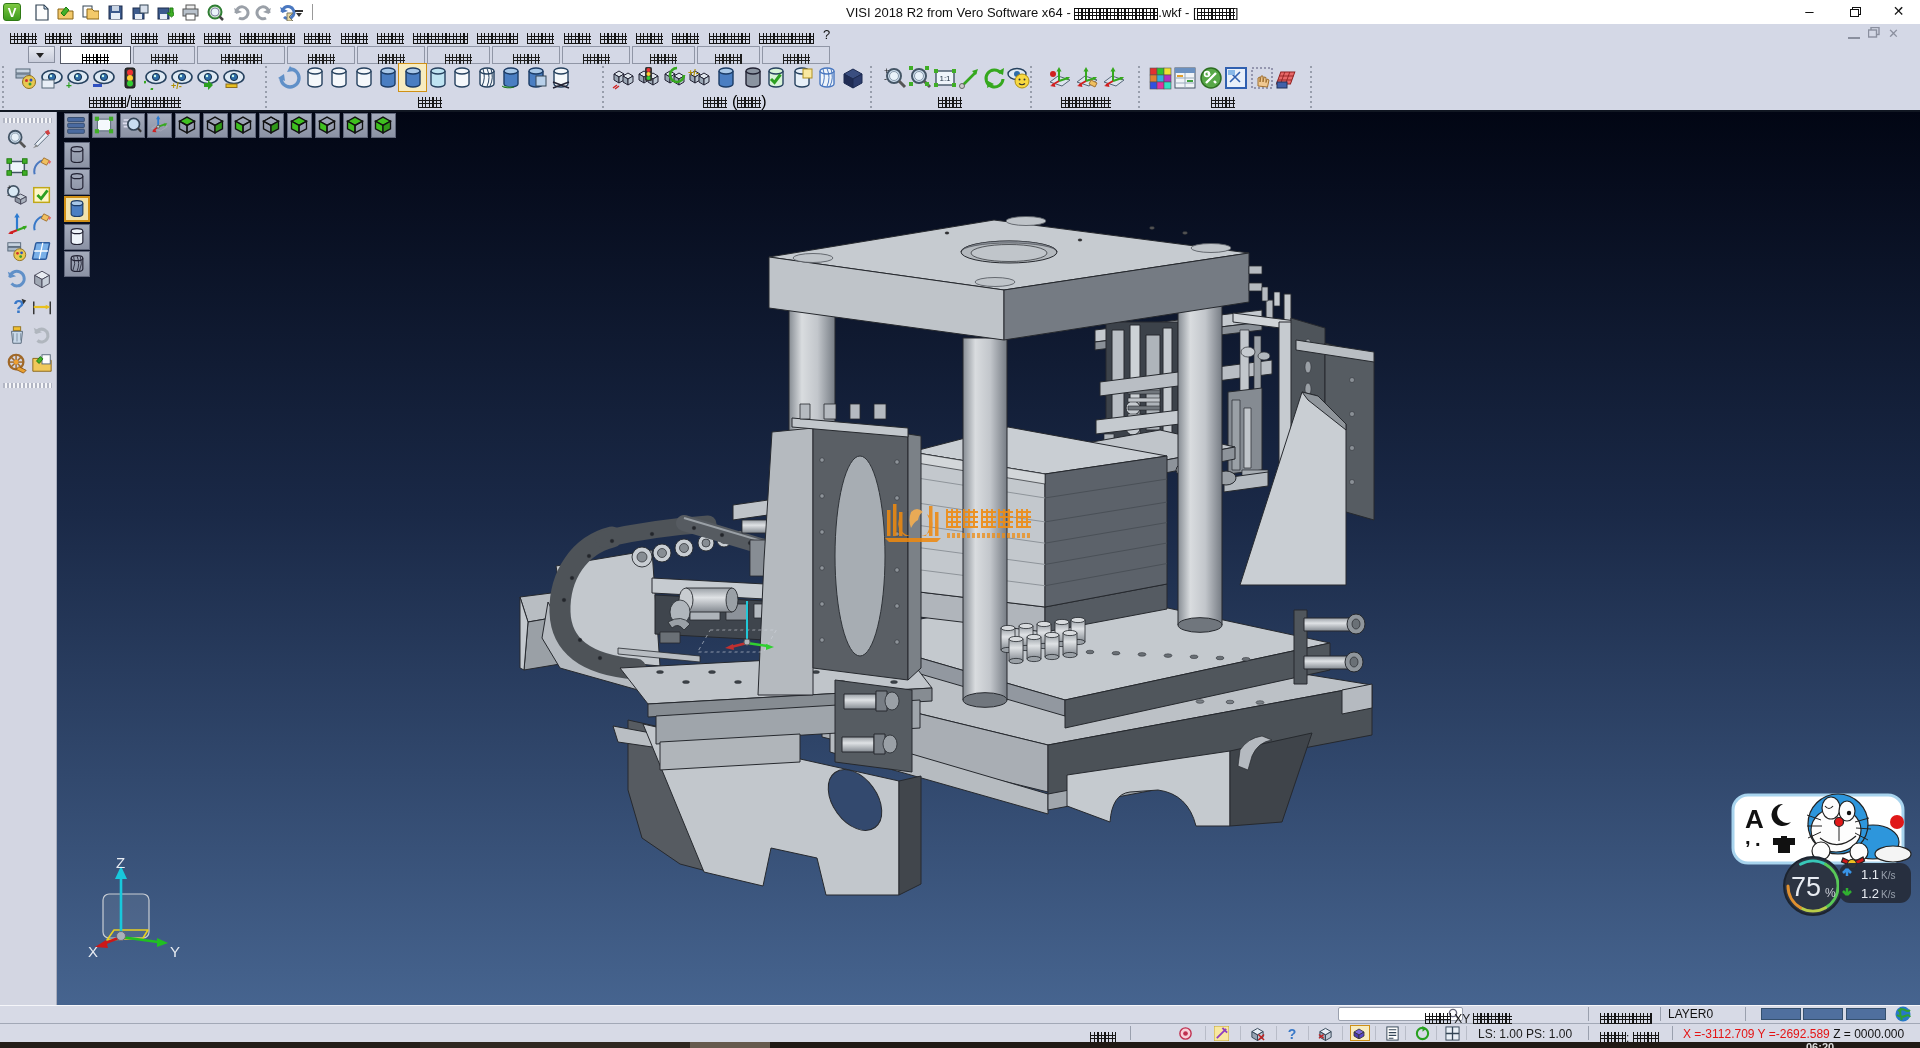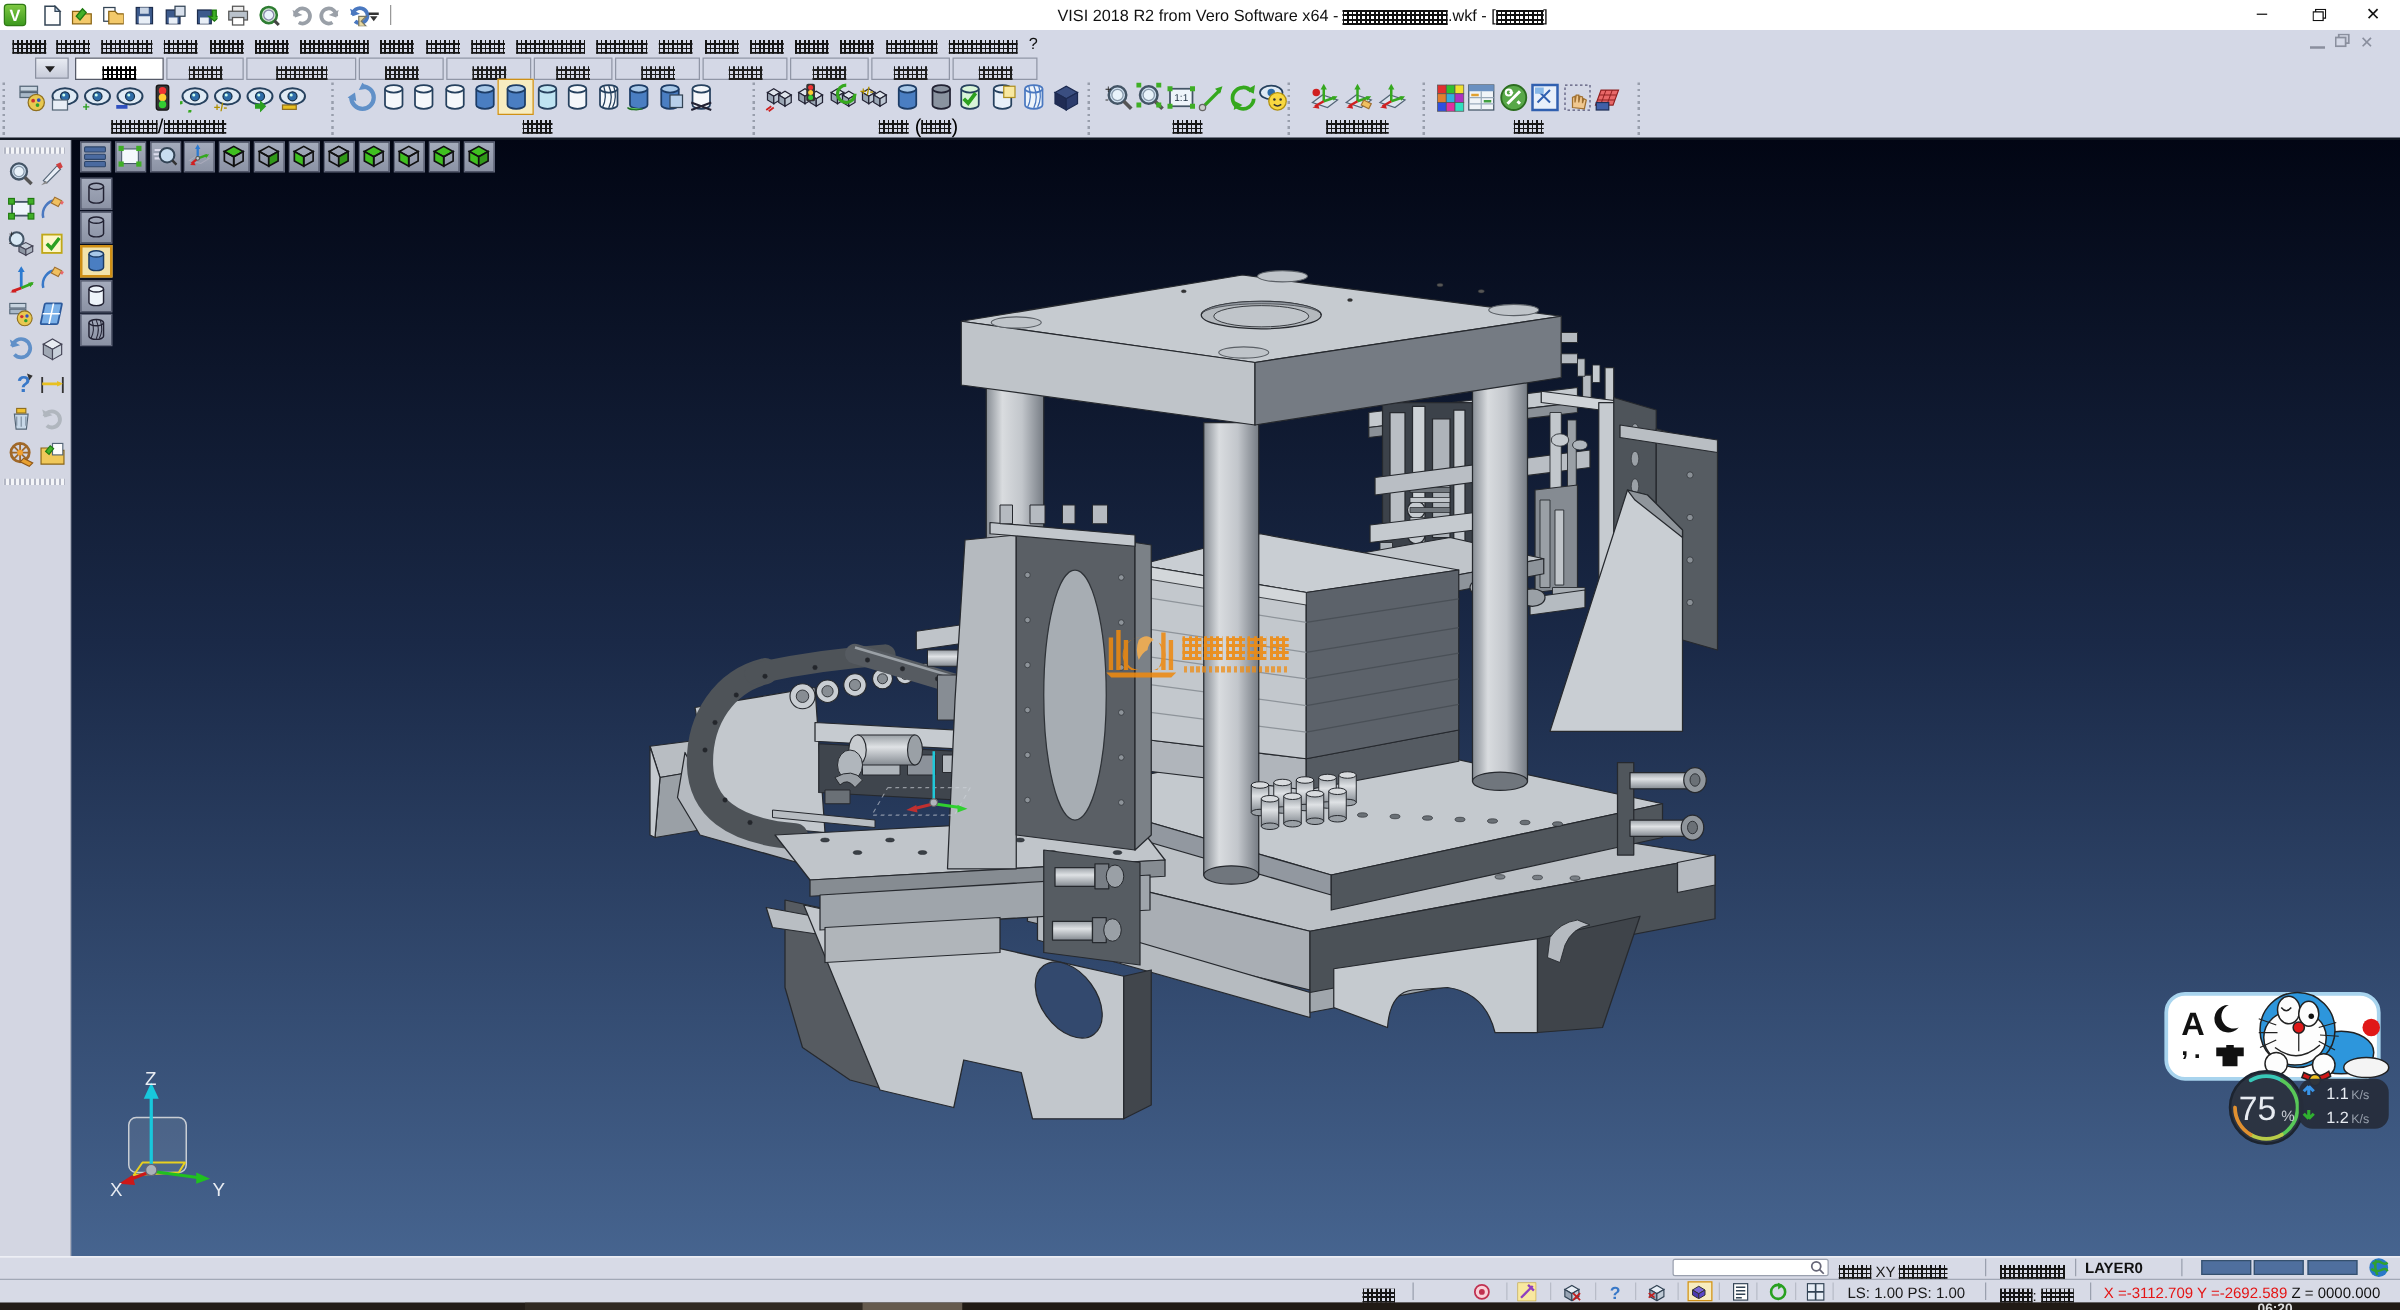--- a/index.html
+++ b/index.html
@@ -673,25 +673,25 @@
     <ellipse cx="12" cy="5" rx="7" ry="3" fill="none" stroke="#223" stroke-width="1.4"></ellipse>
     <path d="M8,3 q3,9 -1,17 M12,2.5 q4,9 0,18 M16,3 q3,9 -1,17" fill="none" stroke="#223" stroke-width="1"></path>
   </svg>
 <div class="abs" id="statusA"></div>
 <div class="abs" id="statusB"></div>
 <div class="abs" style="left:1338px;top:1007px;width:125px;height:14px;background:#fff;border:1px solid #9aa0ae;border-radius:2px;"></div>
 <svg class="abs" style="left:1448px;top:1008px" width="12" height="12" viewBox="0 0 12 12">
     <circle cx="5" cy="5" r="3.6" fill="none" stroke="#667" stroke-width="1.4"></circle>
     <line x1="7.5" y1="7.5" x2="11" y2="11" stroke="#667" stroke-width="1.4"></line>
   </svg>
-<div class="abs" style="left:1471px;top:1009px;"><span class="z" style="width:26px;"></span><span style="font-size:12px;color:#1a1a1a;vertical-align:middle;"> XY </span><span class="z" style="width:39px;"></span></div>
+<div class="abs" style="left:1425px;top:1009px;"><span class="z" style="width:26px;"></span><span style="font-size:12px;color:#1a1a1a;vertical-align:middle;"> XY </span><span class="z" style="width:39px;"></span></div>
 <div class="abs" style="left:1588px;top:1007px;width:1px;height:14px;background:#9aa0ae;"></div>
 <div class="abs" style="left:1600px;top:1009px;"><span class="z" style="width:52px;"></span></div>
 <div class="abs" style="left:1660px;top:1007px;width:1px;height:14px;background:#9aa0ae;"></div>
-<div class="abs" style="left:1668px;top:1007px;font-size:12px;font-weight:bold;color:#111;">LAYER0</div>
+<div class="abs" style="left:1668px;top:1007px;font-size:12px;font-weight:normal;color:#111;">LAYER0</div>
 <div class="abs" style="left:1745px;top:1007px;width:1px;height:14px;background:#9aa0ae;"></div>
 <div class="abs" style="left:1761px;top:1008px;width:40px;height:12px;background:#4f6f9e;border:1px solid #35506e;"></div>
 <div class="abs" style="left:1803px;top:1008px;width:40px;height:12px;background:#4f6f9e;border:1px solid #35506e;"></div>
 <div class="abs" style="left:1846px;top:1008px;width:40px;height:12px;background:#4f6f9e;border:1px solid #35506e;"></div>
 <svg class="abs" style="left:1895px;top:1006px" width="16" height="16" viewBox="0 0 16 16">
     <circle cx="8" cy="8" r="7.5" fill="#2878c8"></circle>
     <path d="M3,5 q4,-3 7,-1 q3,2 5,0 M2,9 q4,3 8,1 q4,-2 5,1 M6,2 q-2,6 1,12" stroke="#30a030" stroke-width="2" fill="none"></path>
   </svg>
 <div class="abs" style="left:1090px;top:1028px;"><span class="z" style="width:26px;"></span></div>
 <div class="abs" style="left:1130px;top:1026px;width:1px;height:14px;background:#9aa0ae;"></div>

